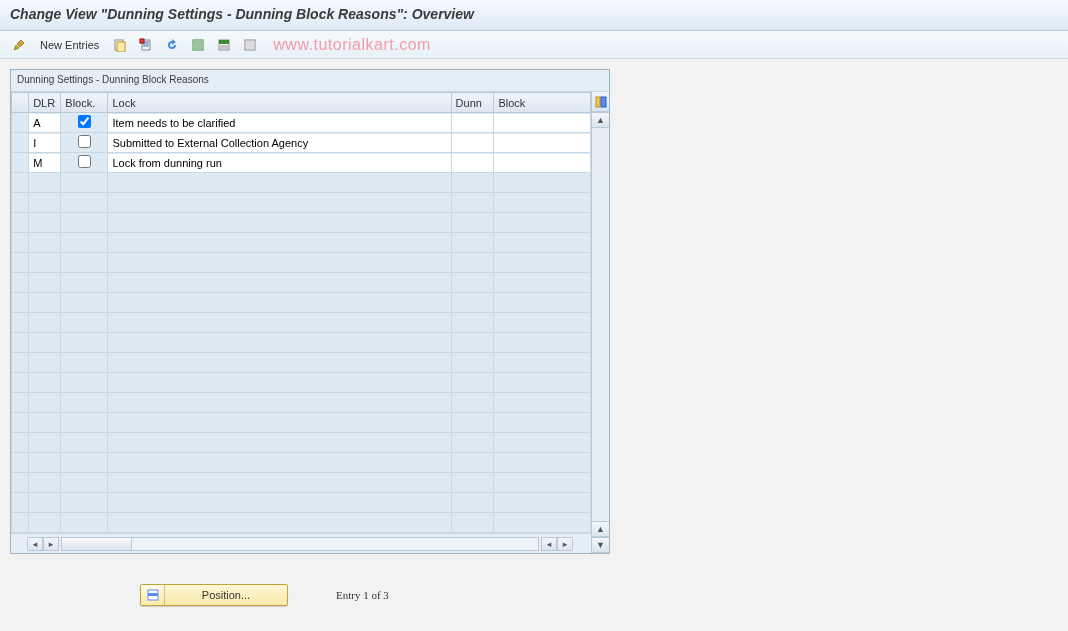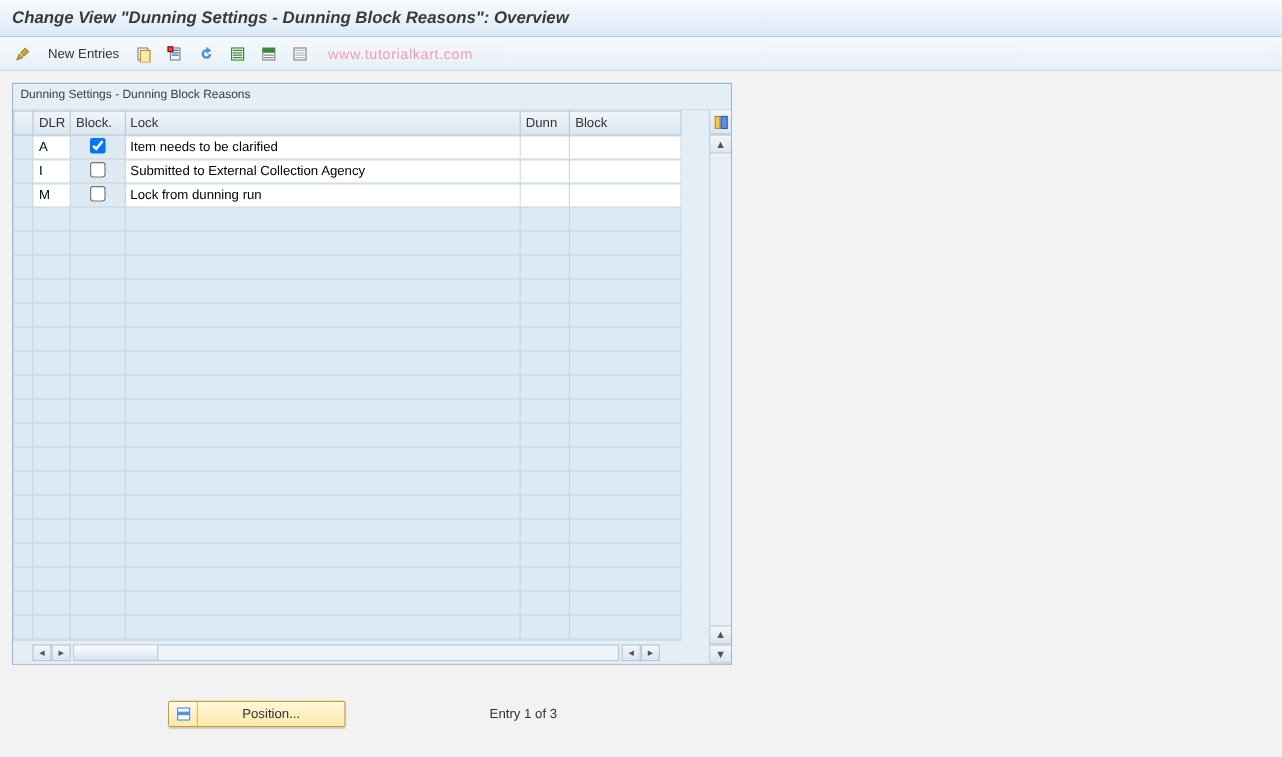--- a/index.html
+++ b/index.html
@@ -45,21 +45,21 @@
   .toolbar .text-btn {
     padding: 2px 6px;
     font-size: 11px;
     color: #333;
     cursor: pointer;
     border-radius: 3px;
   }
   .watermark {
     margin-left: 8px;
     color: #f59aac;
-    font-size: 12px;
+    font-size: 16px;
     letter-spacing: 0.5px;
     font-family: Verdana, sans-serif;
   }
 
   .content {
     padding: 10px;
   }
   .panel {
     width: 600px;
     border: 1px solid #9fb6c9;
@@ -70,21 +70,20 @@
     font-size: 10px;
     color: #3b3b3b;
     border-bottom: 1px solid #c9d7e2;
     background: #e4eef7;
   }
   .grid-wrap {
     display: flex;
     position: relative;
     background: #e4eef7;
     padding: 0 0 0 0;
-    gap: 23px;
   }
   table.grid {
     border-collapse: collapse;
     table-layout: fixed;
     width: 100%;
     background: #e4eef7;
   }
   table.grid th {
     background: linear-gradient(#f0f5fa, #dbe6f0);
     border: 1px solid #b9c9d6;
@@ -180,21 +179,21 @@
   .hscroll-row .thumb-h {
     position:absolute; left:0; top:0; height:100%; width:70px;
     background: linear-gradient(#fdfdfe,#d9e3ed);
     border-right:1px solid #b9c9d6;
   }
 
   .footer-row {
     margin-top: 30px;
     display:flex;
     align-items:center;
-    gap: 120px;
+    gap: 48px;
     padding-left: 130px;
   }
   .position-btn {
     display:flex; align-items:center;
     border: 1px solid #c2a23d;
     background: linear-gradient(#fff7d9,#f9e9a9);
     height: 22px;
     border-radius: 2px;
     cursor:pointer;
     box-shadow: 0 1px 1px rgba(0,0,0,0.15);
@@ -202,21 +201,21 @@
   }
   .position-btn .ico {
     width: 24px; height: 100%;
     border-right: 1px solid #d8c06a;
     display:flex;align-items:center;justify-content:center;
     background: linear-gradient(#fffbe9,#fce9a4);
   }
   .position-btn .lbl {
     flex:1; text-align:center; font-size:11px; color:#333;
   }
-  .entry-text { font-size:11px; color:#333; }
+  .entry-text { font-size:11px; color:#333;font-family:Liberation Serif, serif; }
 
   
   .svg { display:block; }
 </style>
 </head>
 <body>
 
 <div class="title-bar">Change View "Dunning Settings - Dunning Block Reasons": Overview</div>
 
 <div class="toolbar">

